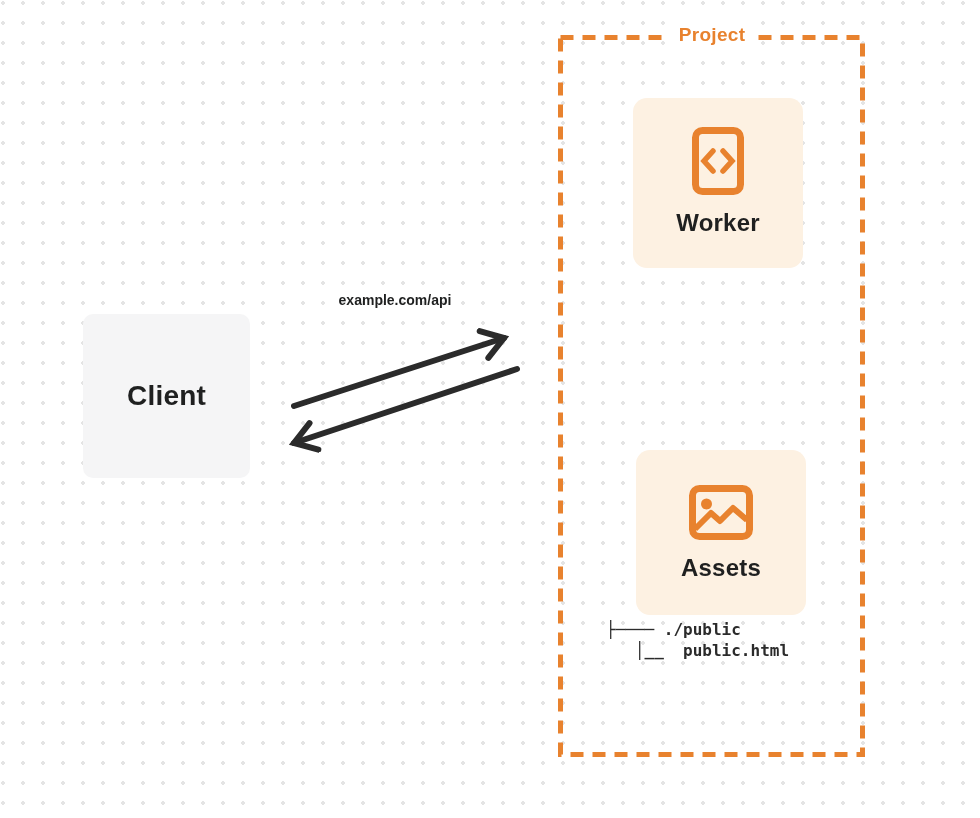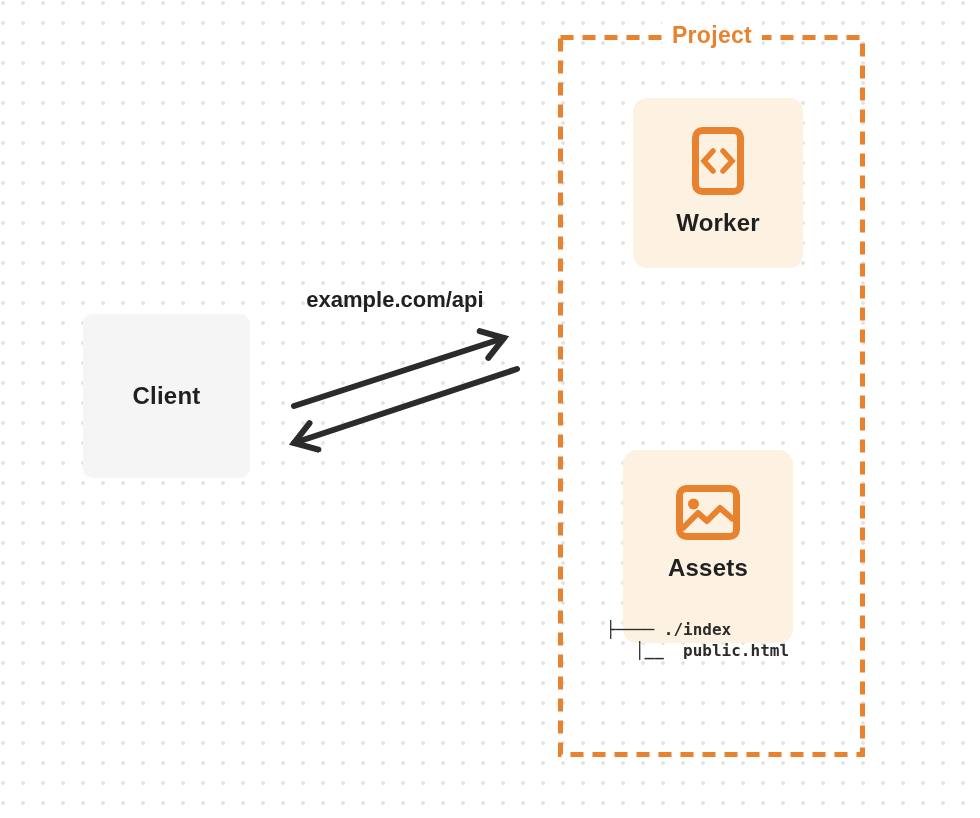--- a/index.html
+++ b/index.html
@@ -36,42 +36,42 @@
   .overlay .boundary{
     stroke:var(--orange);stroke-width:5;fill:none;stroke-dasharray:13 9;
   }
   .client-box{
     position:absolute;left:83px;top:314px;width:167px;height:164px;
     background:var(--client-bg);border-radius:10px;
     display:flex;align-items:center;justify-content:center;
     z-index:2;
   }
   .client-box span{
-    font-size:24px;font-weight:700;color:var(--text-dark);letter-spacing:.2px;
+    font-size:28px;font-weight:700;color:var(--text-dark);letter-spacing:.2px;
   }
   .request-label{
     position:absolute;left:395px;top:300px;transform:translate(-50%,-50%);
-    font-size:22px;font-weight:700;color:var(--text-dark);
+    font-size:14px;font-weight:700;color:var(--text-dark);
     z-index:2;white-space:nowrap;
   }
   .project-title{
     position:absolute;left:712px;top:21px;transform:translateX(-50%);
     height:28px;line-height:28px;padding:0 10px;
     background:var(--canvas-bg);
-    font-size:23px;font-weight:700;color:var(--orange);letter-spacing:.3px;
+    font-size:19px;font-weight:700;color:var(--orange);letter-spacing:.3px;
     z-index:3;white-space:nowrap;
   }
   .card{
     position:absolute;width:170px;
     background:var(--card-bg);border-radius:14px;
     display:flex;flex-direction:column;align-items:center;
     z-index:2;
   }
   .worker-card{left:633px;top:98px;height:170px;}
-  .assets-card{left:623px;top:450px;height:193px;}
+  .assets-card{left:636px;top:450px;height:165px;}
   .worker-card .node-icon{margin-top:29px;}
   .assets-card .node-icon{margin-top:35px;}
   .node-icon .st{stroke:var(--orange);fill:none;}
   .node-icon .fl{fill:var(--orange);}
   .card-label{
     margin-top:14px;
     font-size:24px;font-weight:700;color:var(--text-dark);letter-spacing:.2px;
   }
   .file-tree{
     position:absolute;left:606px;top:619px;z-index:2;
@@ -117,17 +117,17 @@
   <div class="card assets-card">
     <svg class="node-icon" width="64" height="55" viewBox="0 0 64 55" xmlns="http://www.w3.org/2000/svg">
       <rect class="st" x="3.5" y="3.5" width="57" height="48" rx="7" stroke-width="7"></rect>
       <circle class="fl" cx="17.5" cy="19" r="5.5"></circle>
       <polyline class="st" points="6,44 22,28 31,36 44,23 58,35" stroke-width="6" stroke-linecap="butt" stroke-linejoin="round"></polyline>
     </svg>
     <div class="card-label">Assets</div>
   </div>
 
   <div class="file-tree">
-      <div>├──── ./index</div>
+      <div>├──── ./public</div>
       <div>   │__  public.html</div>
     </div>
 
 </div>
 
 </body></html>

